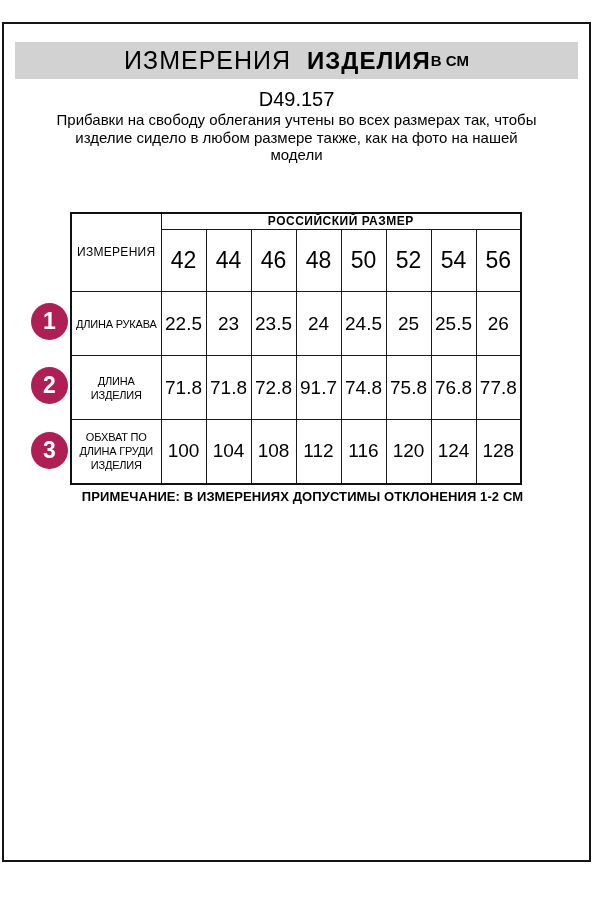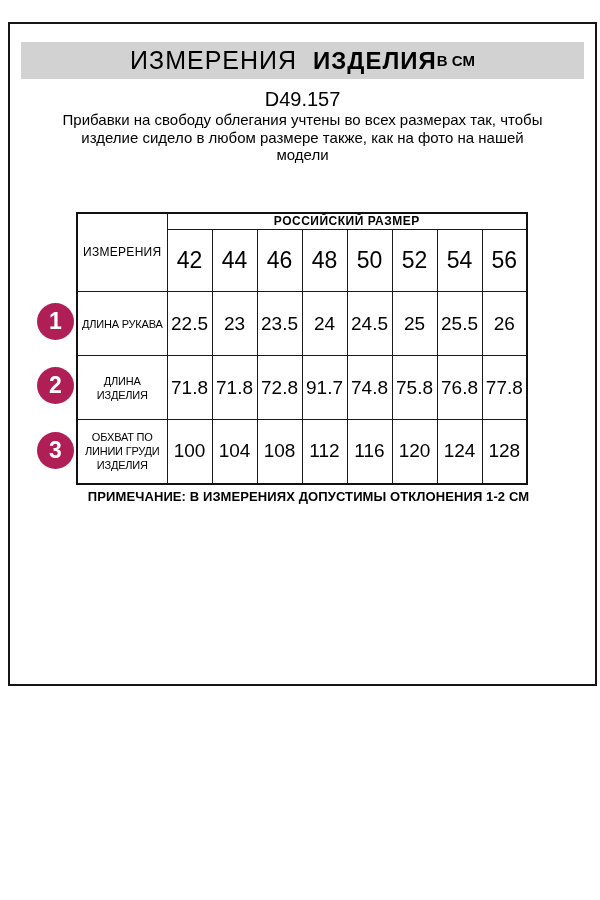--- a/index.html
+++ b/index.html
@@ -12,24 +12,24 @@
   body {
     font-family: "Liberation Sans", sans-serif;
     color: #000;
     position: relative;
     width: 600px;
     height: 900px;
     overflow: hidden;
   }
   .frame {
     position: absolute;
-    left: 8px;
+    left: 2px;
     top: 22px;
     width: 589px;
-    height: 664px;
+    height: 840px;
     border: 2px solid #151515;
     background: #fff;
   }
   .title-bar {
     margin: 18px 11px 0 11px;
     height: 37px;
     background: var(--bar-bg);
     display: flex;
     align-items: center;
     justify-content: center;
@@ -205,21 +205,21 @@
           <td>71.8</td>
           <td>71.8</td>
           <td>72.8</td>
           <td>91.7</td>
           <td>74.8</td>
           <td>75.8</td>
           <td>76.8</td>
           <td>77.8</td>
         </tr>
         <tr class="data-row">
-          <td class="label-cell">ОБХВАТ ПО ЛИНИИ ГРУДИ ИЗДЕЛИЯ</td>
+          <td class="label-cell">ОБХВАТ ПО ДЛИНА ГРУДИ ИЗДЕЛИЯ</td>
           <td>100</td>
           <td>104</td>
           <td>108</td>
           <td>112</td>
           <td>116</td>
           <td>120</td>
           <td>124</td>
           <td>128</td>
         </tr>
       </tbody>

